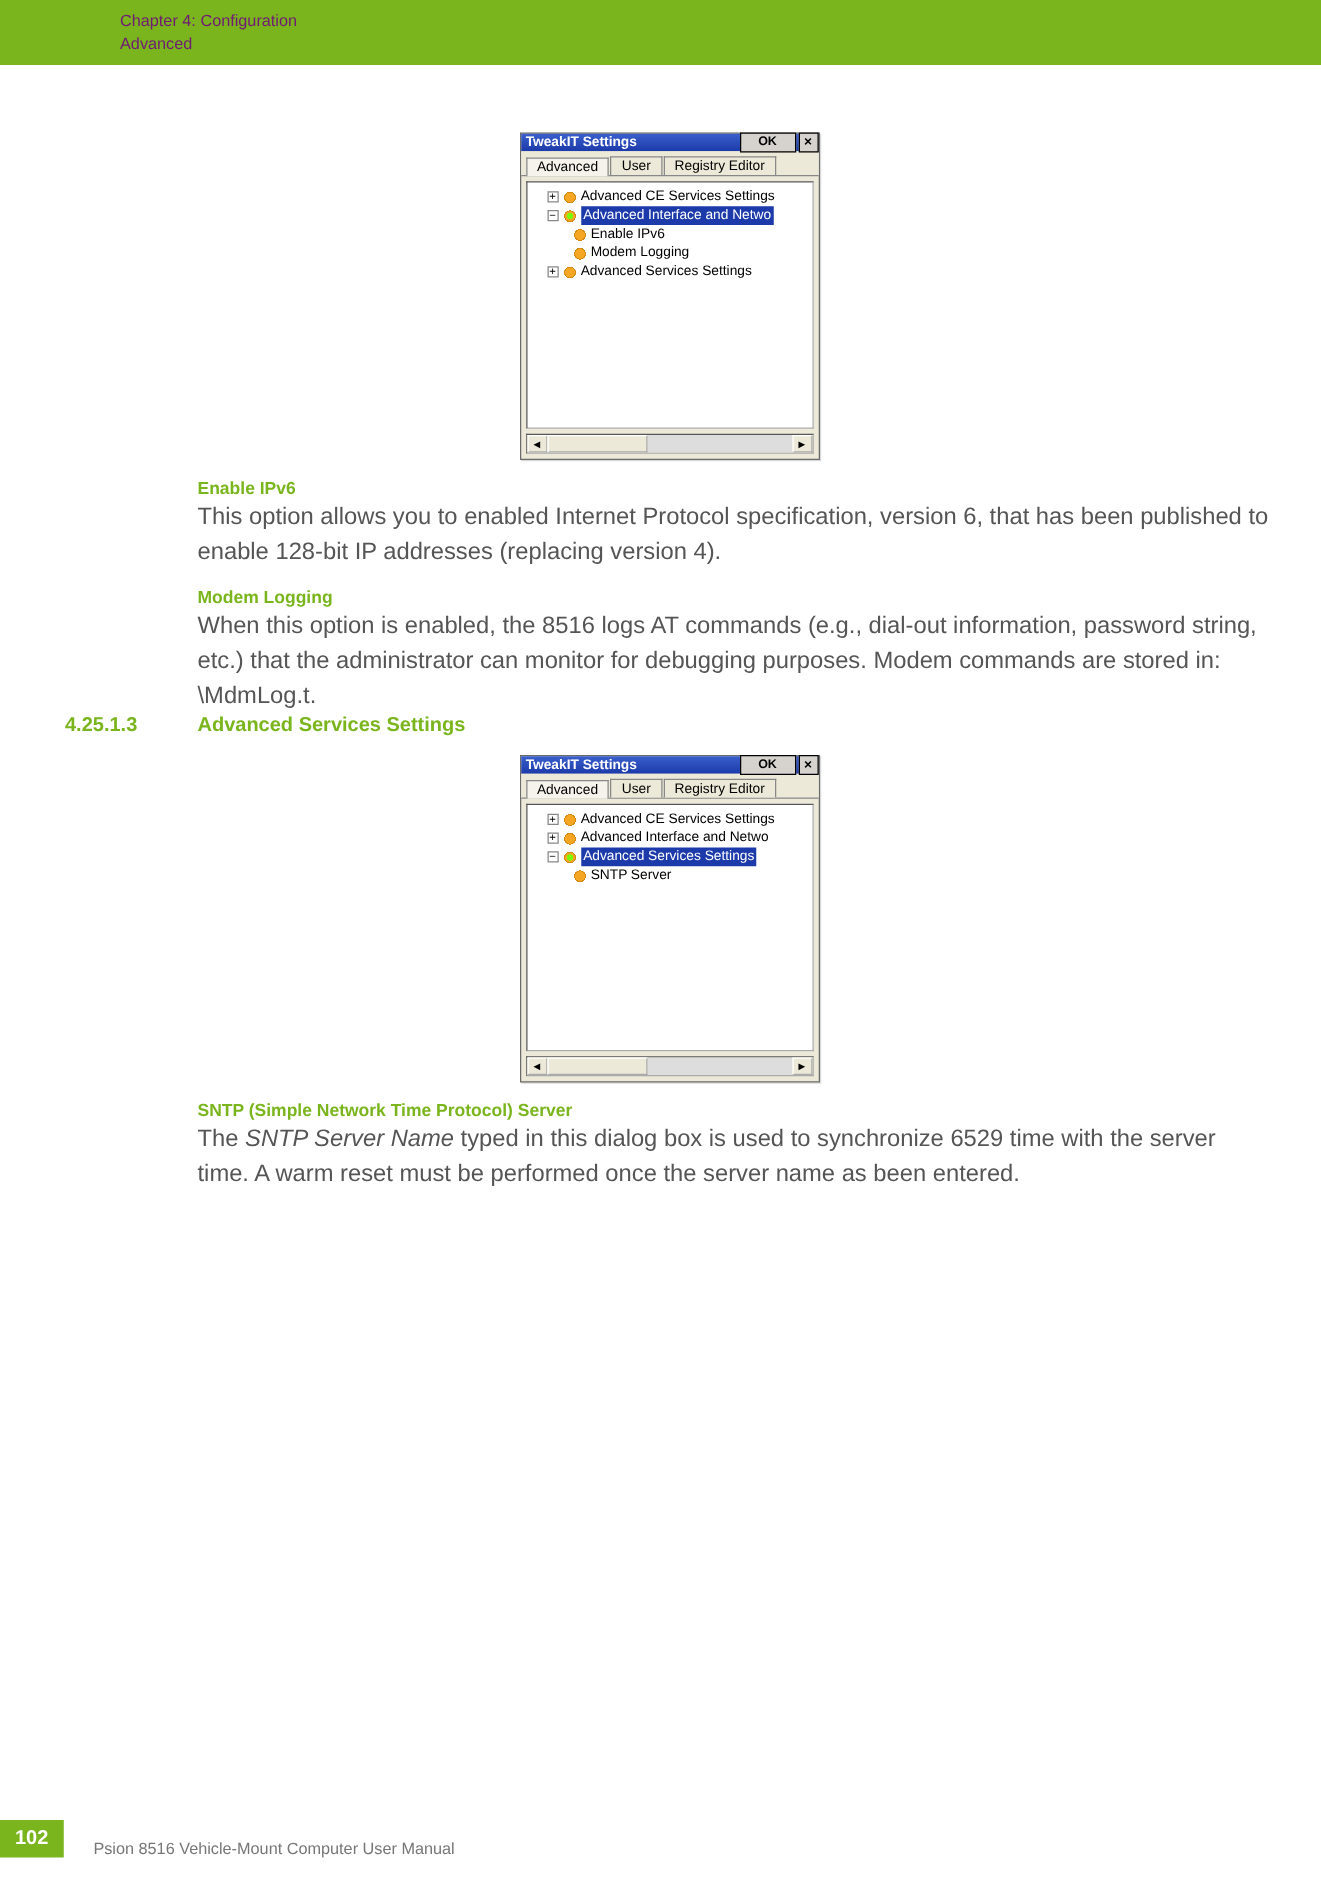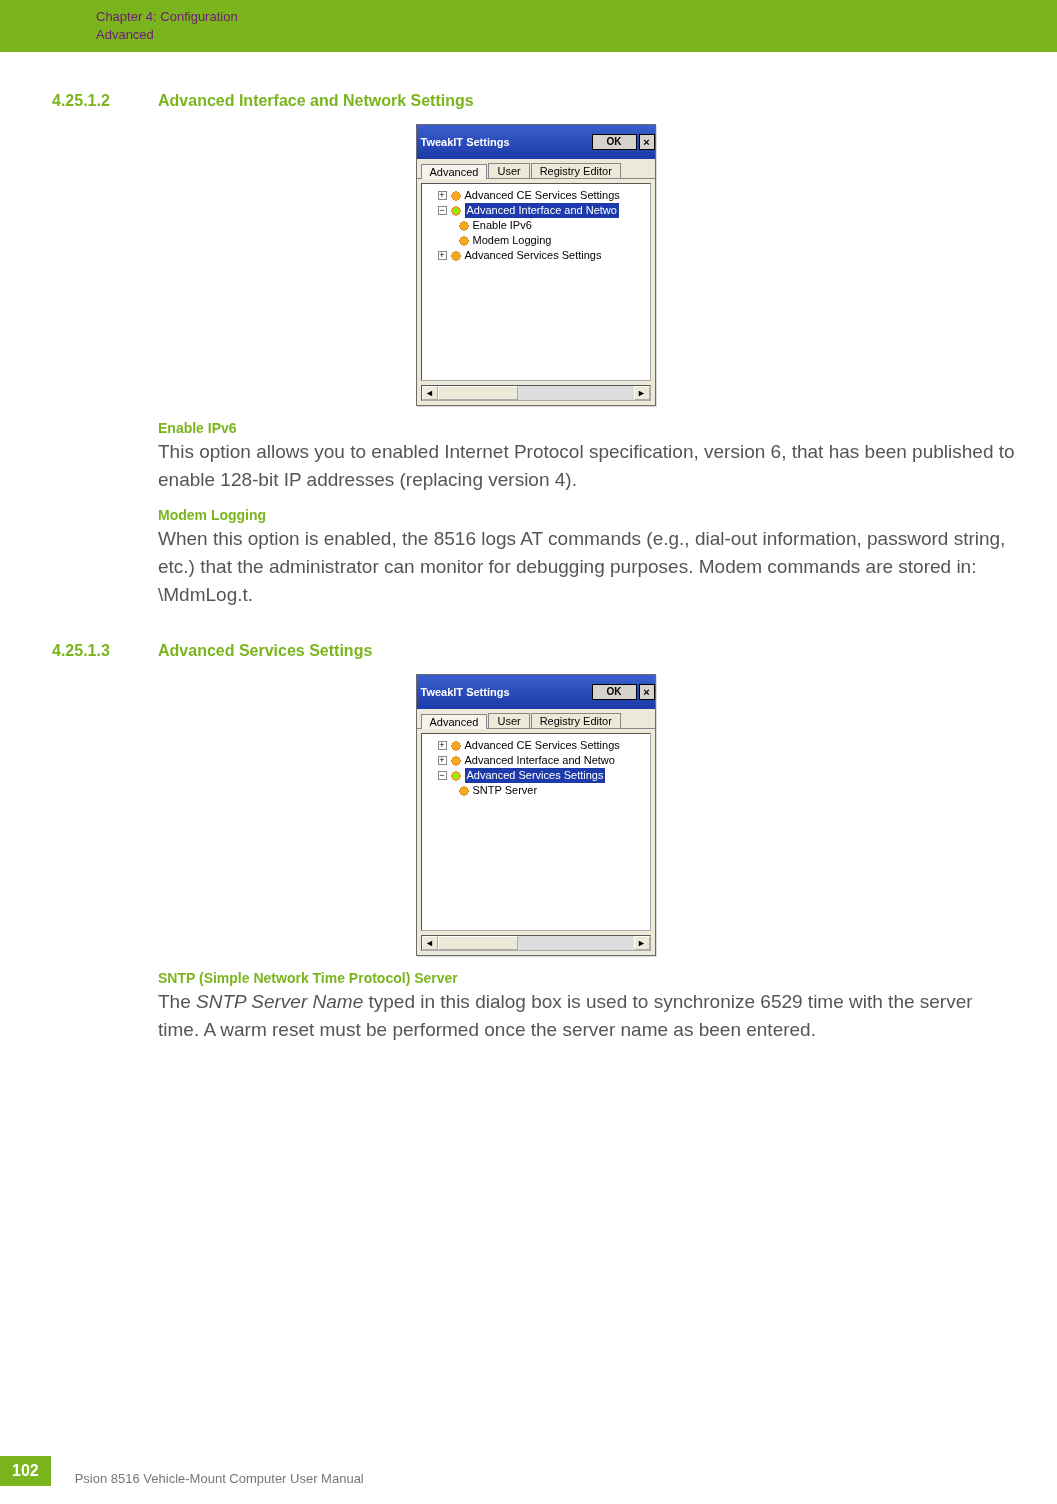--- a/index.html
+++ b/index.html
@@ -65,21 +65,21 @@
     background: #ece9d8;
     font-family: Tahoma, Arial, sans-serif;
     font-size: 11px;
     box-shadow: 1px 1px 0 rgba(0,0,0,.15);
   }
   .ce-titlebar {
     background: linear-gradient(#3a5fcd,#1c3aa9);
     color: #fff;
     display: flex;
     align-items: center;
-    height: 34px;
+    height: 14px;
     padding-left: 4px;
     font-weight: bold;
   }
   .ce-titlebar .spacer { flex: 1; }
   .ce-ok {
     background: #d6d3ce;
     color: #000;
     font-weight: bold;
     font-size: 10px;
     border: 1px solid #000;
@@ -212,24 +212,20 @@
 </head>
 <body>
 
 <div class="header-bar">
   <div>Chapter 4:  Configuration</div>
   <div>Advanced</div>
 </div>
 
 <div class="content">
 
-  <div class="section-row">
-    <div class="section-num">4.25.1.2</div>
-    <div class="section-title">Advanced Interface and Network Settings</div>
-  </div>
 
   <div class="screenshot-wrap">
     <div class="ce-window">
       <div class="ce-titlebar">
         <span>TweakIT Settings</span>
         <span class="spacer"></span>
         <span class="ce-ok">OK</span>
         <span class="ce-close">×</span>
       </div>
       <div class="ce-tabs">
@@ -273,21 +269,21 @@
   </div>
 
   <div class="body-block">
     <div class="sub-heading">Enable IPv6</div>
     <div class="body-text">This option allows you to enabled Internet Protocol specification, version 6, that has been published to enable 128-bit IP addresses (replacing version 4).</div>
 
     <div class="sub-heading">Modem Logging</div>
     <div class="body-text">When this option is enabled, the 8516 logs AT commands (e.g., dial-out information, password string, etc.) that the administrator can monitor for debugging purposes. Modem commands are stored in: \MdmLog.t.</div>
   </div>
 
-  <div class="section-row" style="margin-top:34px">
+  <div class="section-row" style="margin-top:2px">
     <div class="section-num">4.25.1.3</div>
     <div class="section-title">Advanced Services Settings</div>
   </div>
 
   <div class="screenshot-wrap">
     <div class="ce-window">
       <div class="ce-titlebar">
         <span>TweakIT Settings</span>
         <span class="spacer"></span>
         <span class="ce-ok">OK</span>

